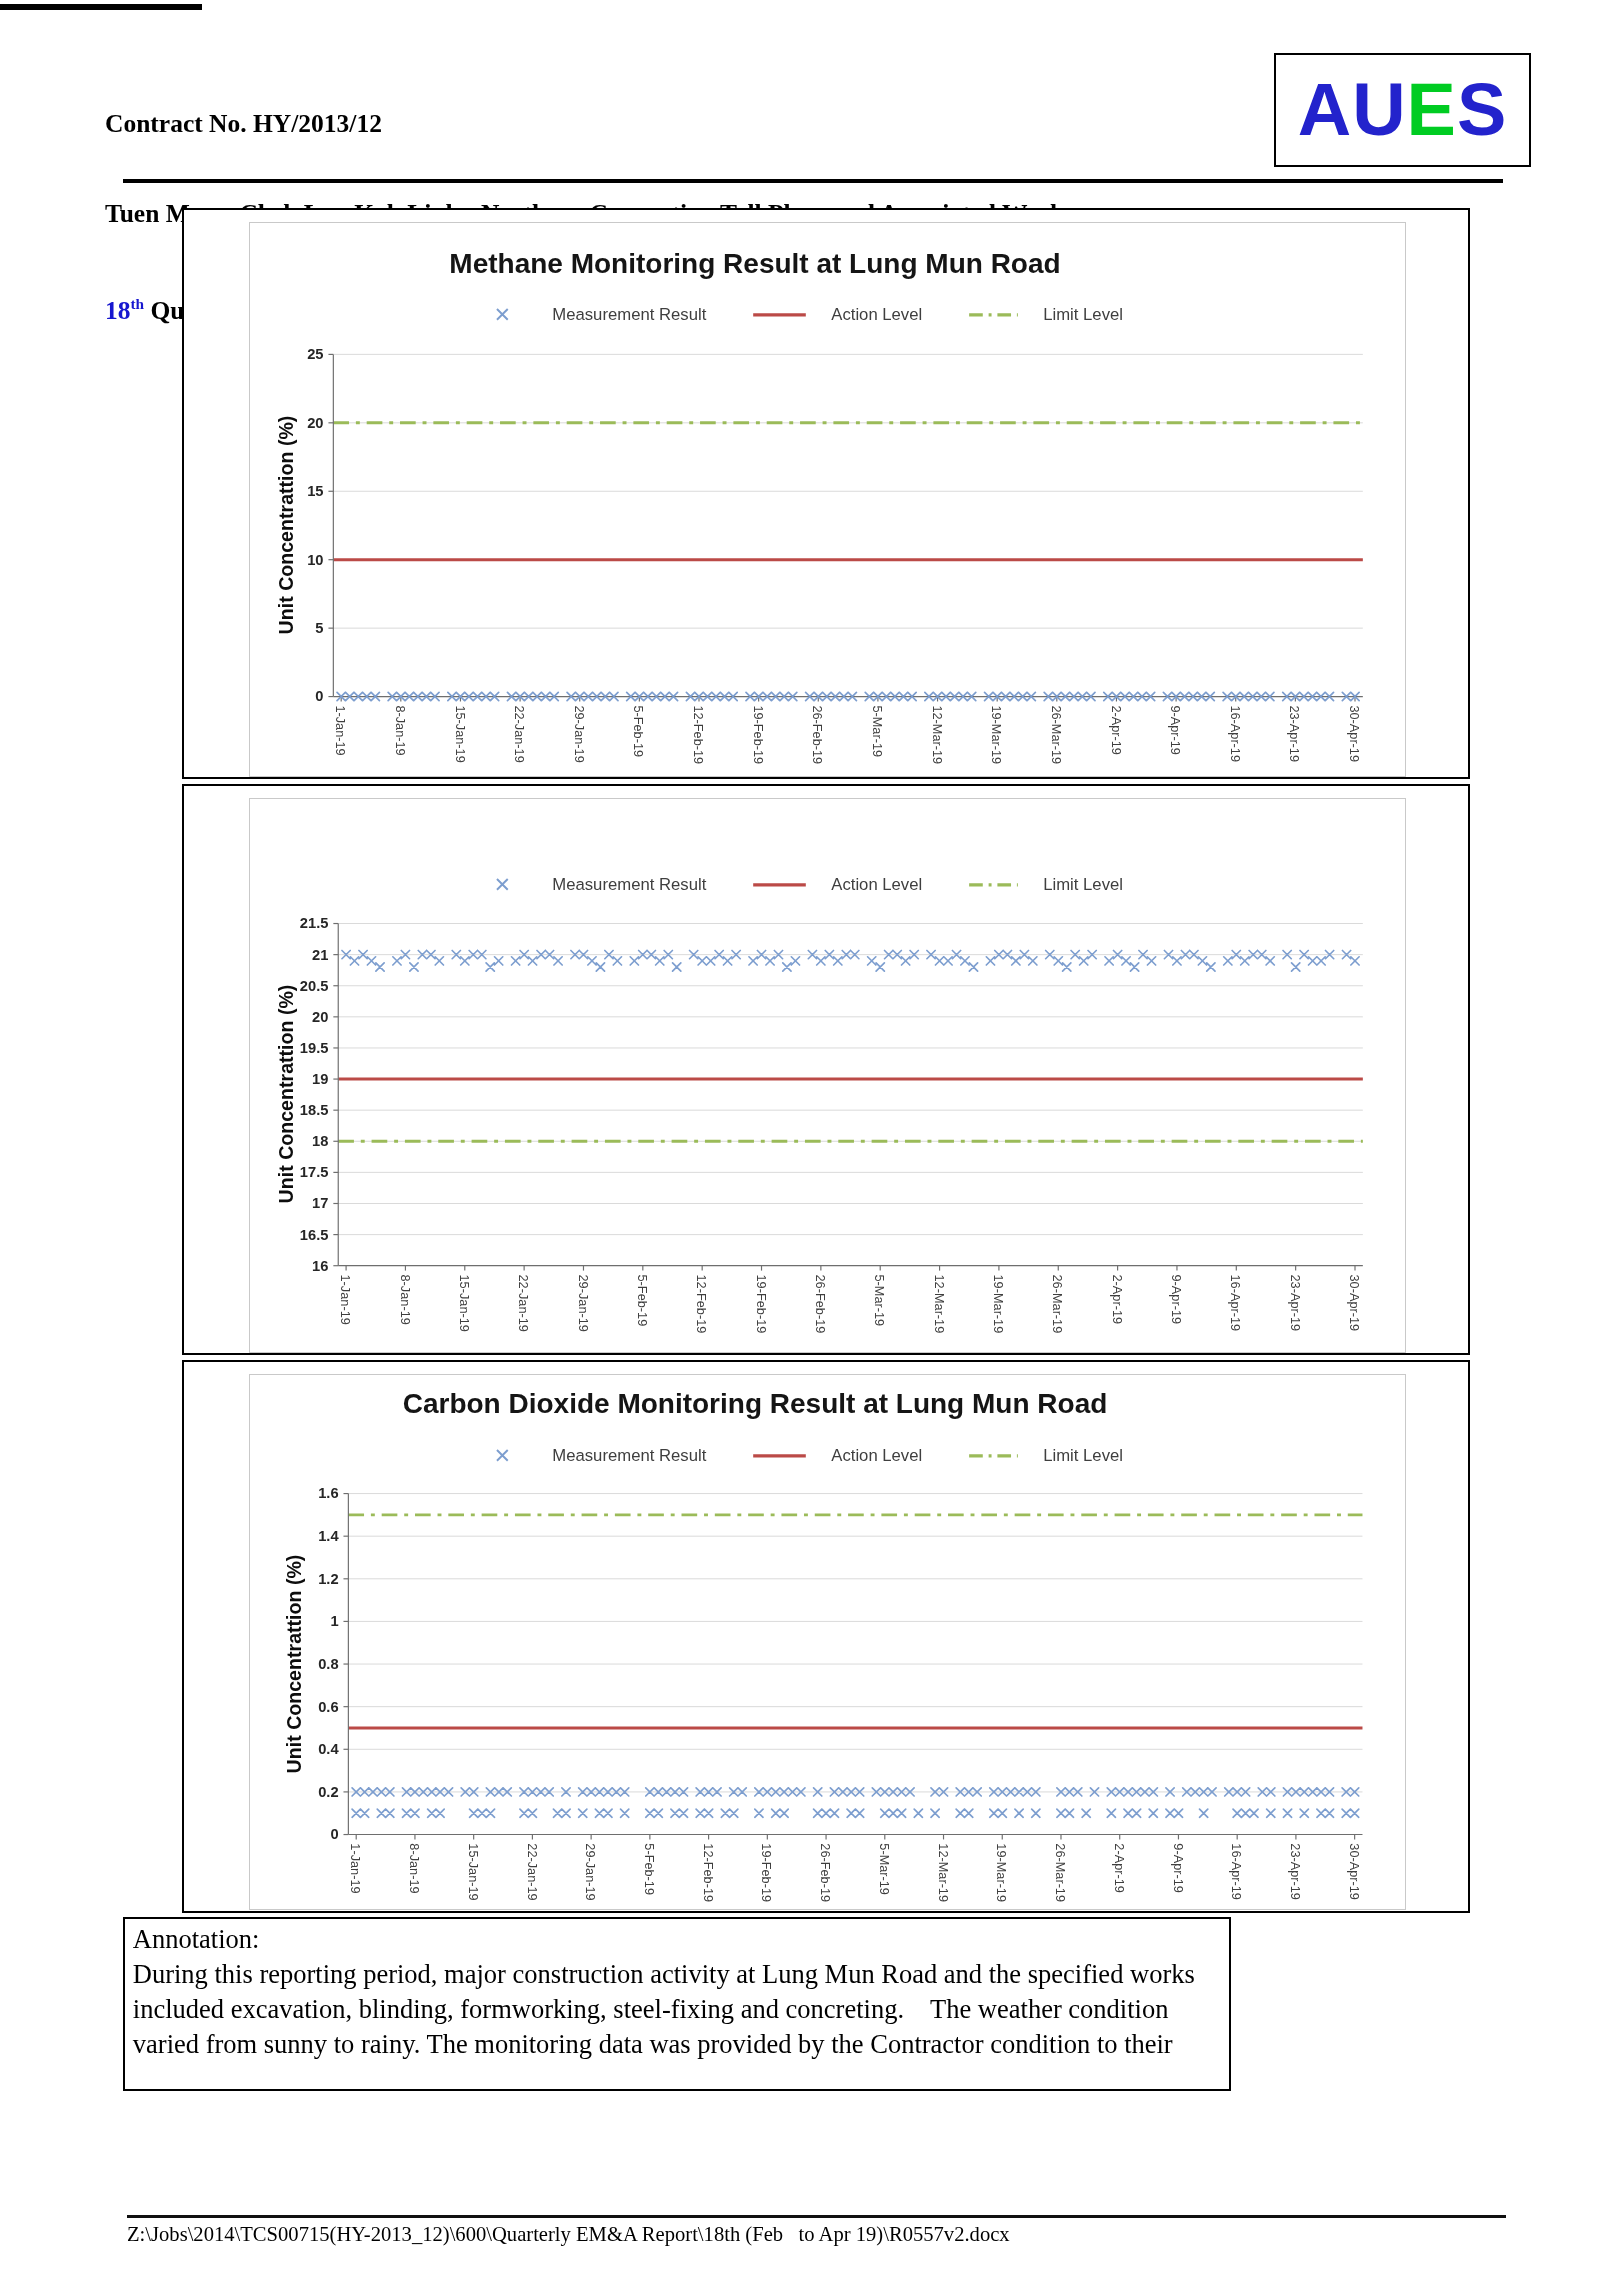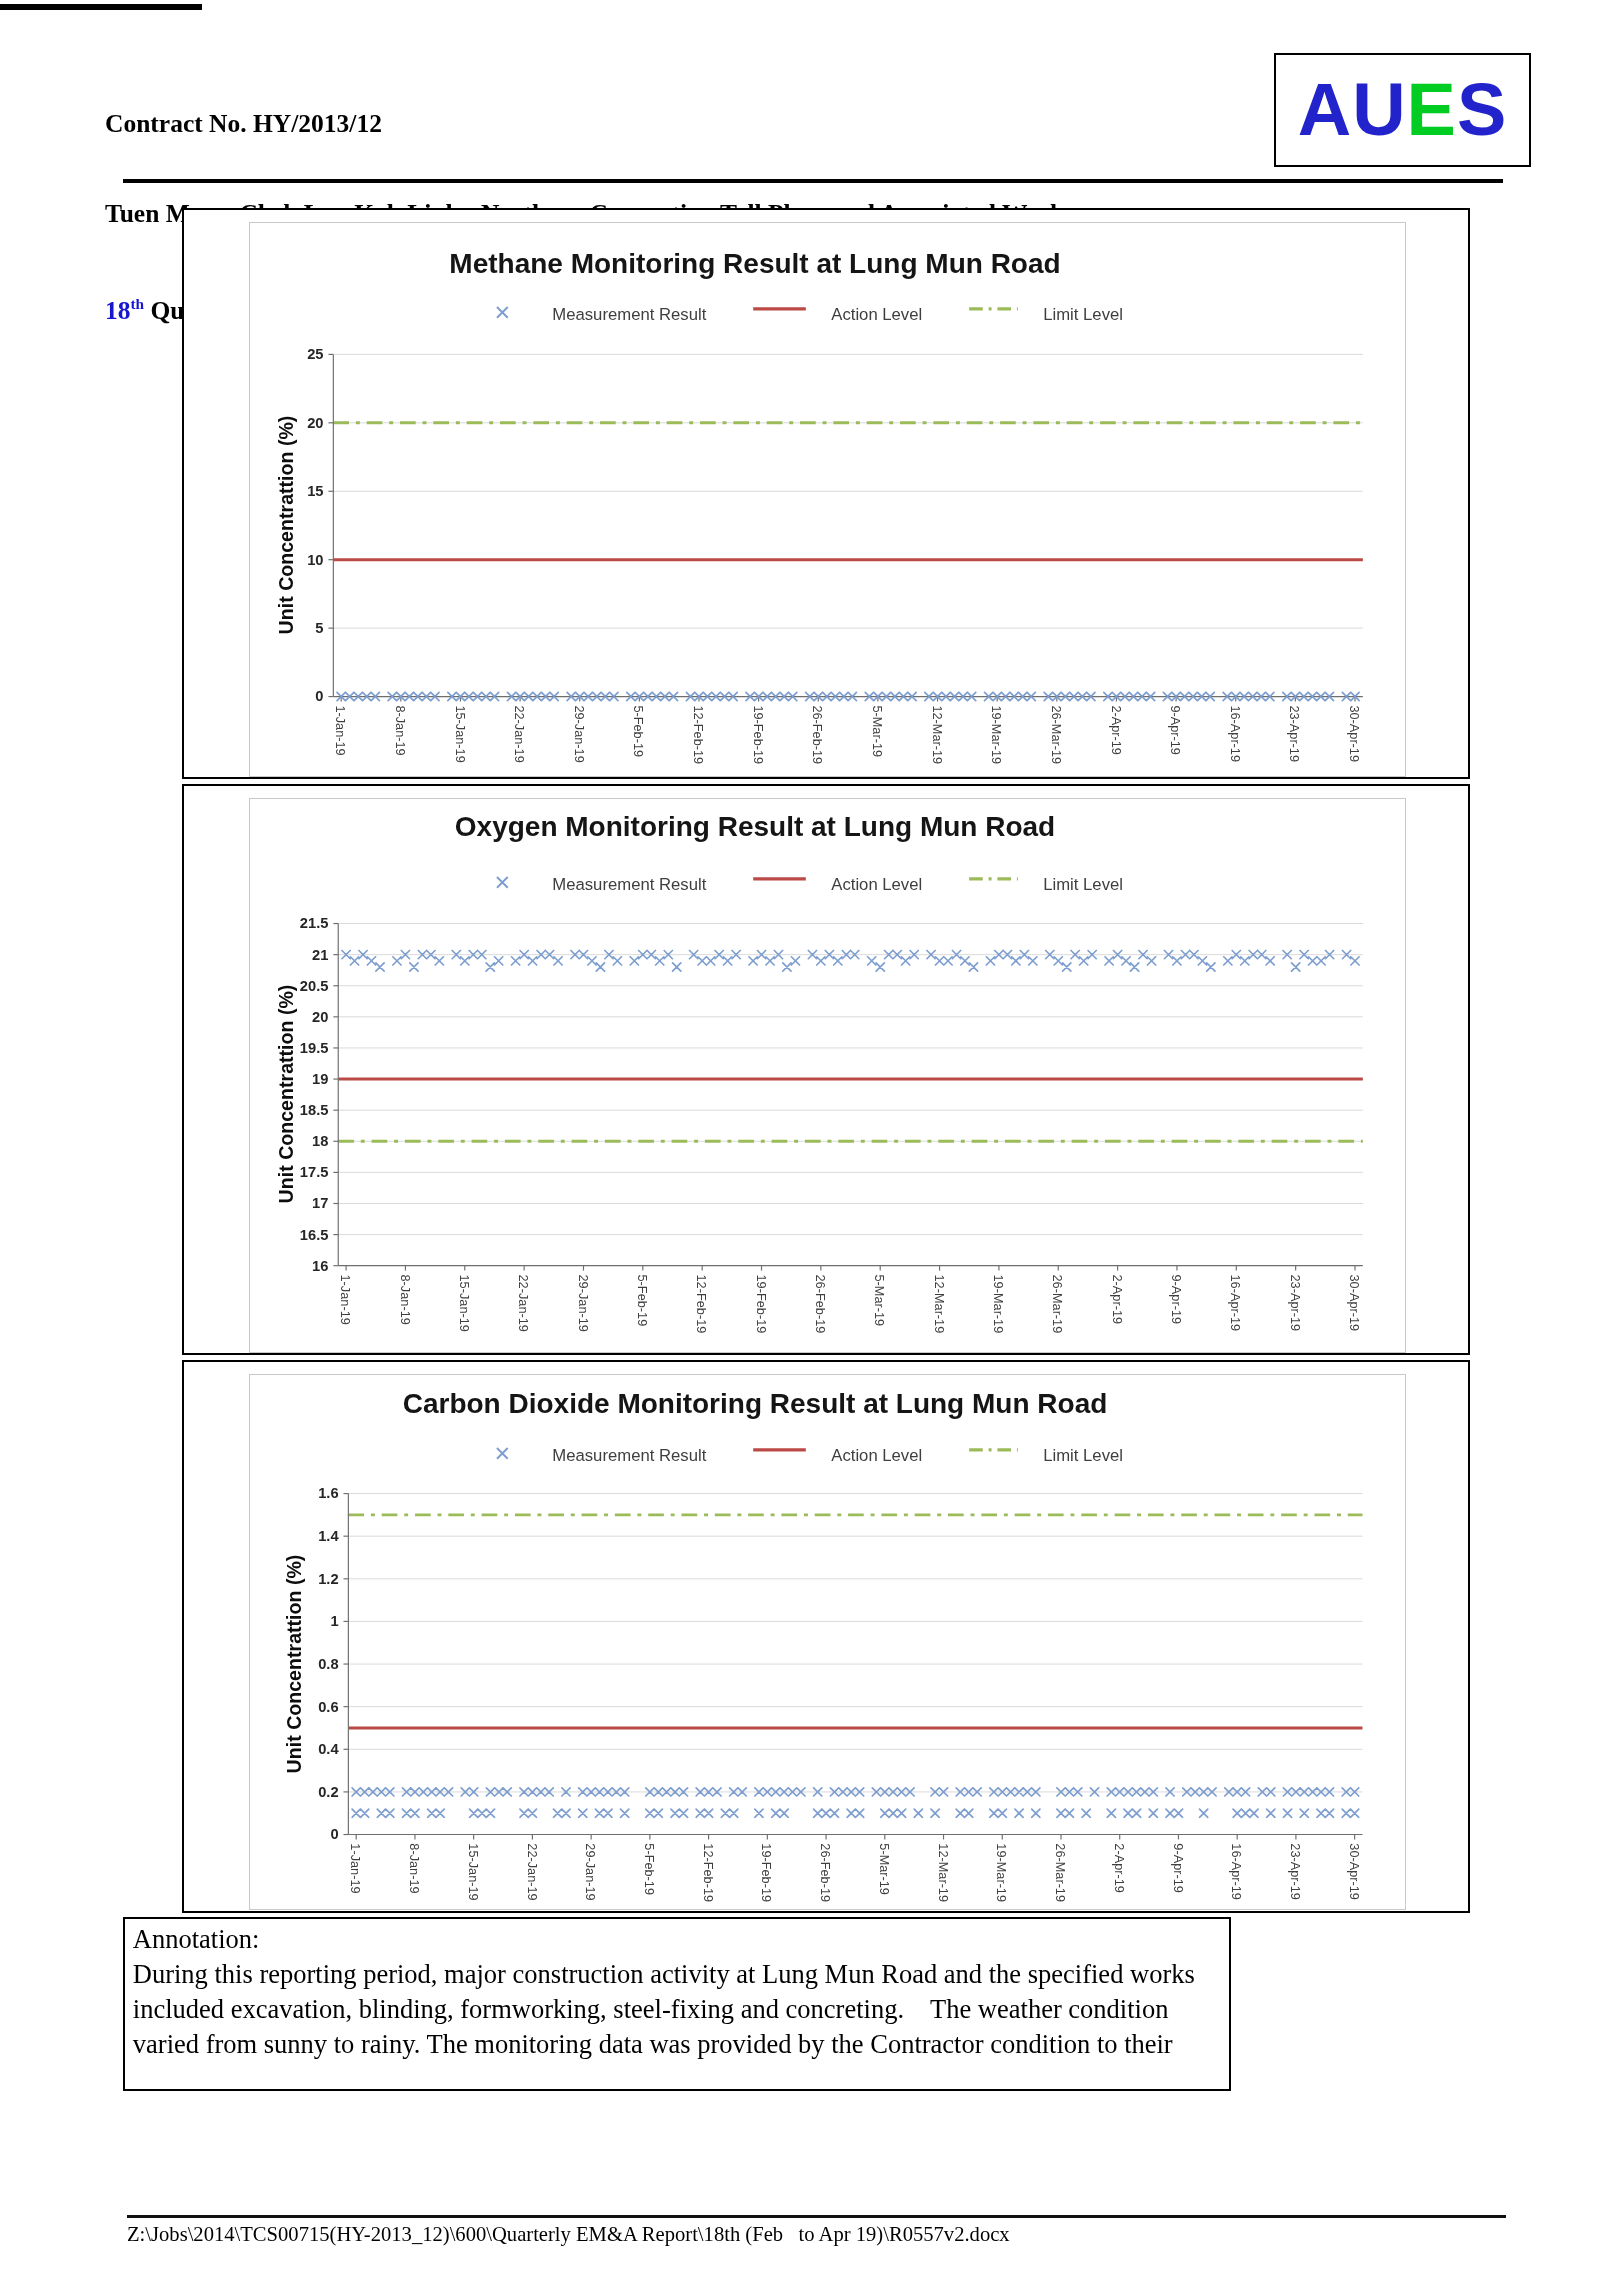--- a/index.html
+++ b/index.html
@@ -31,21 +31,21 @@
       font-family:"Liberation Sans",sans-serif;font-weight:bold;font-size:28px;color:#151515;}
   #chart1 .chart-title{top:25.5px;}
   #chart2 .chart-title{top:11.8px;}
   #chart3 .chart-title{top:13.7px;}
 
   .legend{position:absolute;left:69px;width:980px;display:flex;justify-content:center;align-items:center;gap:45px;
       font-family:"Liberation Sans",sans-serif;font-size:16.7px;color:#3f3f3f;}
   #chart1 .legend{top:82px;}
   #chart2 .legend{top:76px;}
   #chart3 .legend{top:71px;}
-  .li{display:flex;gap:23px;}
+  .li{display:flex;align-items:center;gap:23px;}
   .li.first svg{margin-right:19.6px;}
   .mk-x{stroke:#7d9ecf;stroke-width:2;fill:none;}
   .ln-action{stroke:#bb4a47;stroke-width:3.5;}
   .ln-limit{stroke:#9bbb59;stroke-width:3.5;}
 
   .plot{position:absolute;left:0;top:0;overflow:visible;font-family:"Liberation Sans",sans-serif;}
 
   .ylab{position:absolute;width:0;height:0;}
   .ylab span{position:absolute;white-space:nowrap;transform:translate(-50%,-50%) rotate(-90deg);
       font-family:"Liberation Sans",sans-serif;font-weight:bold;font-size:19.6px;color:#0d0d0d;}
@@ -176,21 +176,20 @@
           </g>
           <g stroke="#7d9ecf" stroke-width="1.7" fill="none" stroke-linecap="round">
             <path d="M88.8 478.8L97.2 487.2M97.2 478.8L88.8 487.2M97.5 478.8L105.9 487.2M105.9 478.8L97.5 487.2M106.2 478.8L114.6 487.2M114.6 478.8L106.2 487.2M114.9 478.8L123.3 487.2M123.3 478.8L114.9 487.2M123.6 478.8L132.0 487.2M132.0 478.8L123.6 487.2M140.9 478.8L149.3 487.2M149.3 478.8L140.9 487.2M149.6 478.8L158.0 487.2M158.0 478.8L149.6 487.2M158.3 478.8L166.7 487.2M166.7 478.8L158.3 487.2M167.0 478.8L175.4 487.2M175.4 478.8L167.0 487.2M175.7 478.8L184.1 487.2M184.1 478.8L175.7 487.2M184.4 478.8L192.8 487.2M192.8 478.8L184.4 487.2M201.8 478.8L210.2 487.2M210.2 478.8L201.8 487.2M210.4 478.8L218.8 487.2M218.8 478.8L210.4 487.2M219.1 478.8L227.5 487.2M227.5 478.8L219.1 487.2M227.8 478.8L236.2 487.2M236.2 478.8L227.8 487.2M236.5 478.8L244.9 487.2M244.9 478.8L236.5 487.2M245.2 478.8L253.6 487.2M253.6 478.8L245.2 487.2M262.6 478.8L271.0 487.2M271.0 478.8L262.6 487.2M271.3 478.8L279.7 487.2M279.7 478.8L271.3 487.2M280.0 478.8L288.4 487.2M288.4 478.8L280.0 487.2M288.6 478.8L297.0 487.2M297.0 478.8L288.6 487.2M297.3 478.8L305.7 487.2M305.7 478.8L297.3 487.2M306.0 478.8L314.4 487.2M314.4 478.8L306.0 487.2M323.4 478.8L331.8 487.2M331.8 478.8L323.4 487.2M332.1 478.8L340.5 487.2M340.5 478.8L332.1 487.2M340.8 478.8L349.2 487.2M349.2 478.8L340.8 487.2M349.5 478.8L357.9 487.2M357.9 478.8L349.5 487.2M358.2 478.8L366.6 487.2M366.6 478.8L358.2 487.2M366.9 478.8L375.3 487.2M375.3 478.8L366.9 487.2M384.2 478.8L392.6 487.2M392.6 478.8L384.2 487.2M392.9 478.8L401.3 487.2M401.3 478.8L392.9 487.2M401.6 478.8L410.0 487.2M410.0 478.8L401.6 487.2M410.3 478.8L418.7 487.2M418.7 478.8L410.3 487.2M419.0 478.8L427.4 487.2M427.4 478.8L419.0 487.2M427.7 478.8L436.1 487.2M436.1 478.8L427.7 487.2M445.1 478.8L453.5 487.2M453.5 478.8L445.1 487.2M453.7 478.8L462.1 487.2M462.1 478.8L453.7 487.2M462.4 478.8L470.8 487.2M470.8 478.8L462.4 487.2M471.1 478.8L479.5 487.2M479.5 478.8L471.1 487.2M479.8 478.8L488.2 487.2M488.2 478.8L479.8 487.2M488.5 478.8L496.9 487.2M496.9 478.8L488.5 487.2M505.9 478.8L514.3 487.2M514.3 478.8L505.9 487.2M514.6 478.8L523.0 487.2M523.0 478.8L514.6 487.2M523.3 478.8L531.7 487.2M531.7 478.8L523.3 487.2M531.9 478.8L540.3 487.2M540.3 478.8L531.9 487.2M540.6 478.8L549.0 487.2M549.0 478.8L540.6 487.2M549.3 478.8L557.7 487.2M557.7 478.8L549.3 487.2M566.7 478.8L575.1 487.2M575.1 478.8L566.7 487.2M575.4 478.8L583.8 487.2M583.8 478.8L575.4 487.2M584.1 478.8L592.5 487.2M592.5 478.8L584.1 487.2M592.8 478.8L601.2 487.2M601.2 478.8L592.8 487.2M601.5 478.8L609.9 487.2M609.9 478.8L601.5 487.2M610.1 478.8L618.5 487.2M618.5 478.8L610.1 487.2M627.5 478.8L635.9 487.2M635.9 478.8L627.5 487.2M636.2 478.8L644.6 487.2M644.6 478.8L636.2 487.2M644.9 478.8L653.3 487.2M653.3 478.8L644.9 487.2M653.6 478.8L662.0 487.2M662.0 478.8L653.6 487.2M662.3 478.8L670.7 487.2M670.7 478.8L662.3 487.2M671.0 478.8L679.4 487.2M679.4 478.8L671.0 487.2M688.3 478.8L696.7 487.2M696.7 478.8L688.3 487.2M697.0 478.8L705.4 487.2M705.4 478.8L697.0 487.2M705.7 478.8L714.1 487.2M714.1 478.8L705.7 487.2M714.4 478.8L722.8 487.2M722.8 478.8L714.4 487.2M723.1 478.8L731.5 487.2M731.5 478.8L723.1 487.2M731.8 478.8L740.2 487.2M740.2 478.8L731.8 487.2M749.2 478.8L757.6 487.2M757.6 478.8L749.2 487.2M757.9 478.8L766.3 487.2M766.3 478.8L757.9 487.2M766.5 478.8L774.9 487.2M774.9 478.8L766.5 487.2M775.2 478.8L783.6 487.2M783.6 478.8L775.2 487.2M783.9 478.8L792.3 487.2M792.3 478.8L783.9 487.2M792.6 478.8L801.0 487.2M801.0 478.8L792.6 487.2M810.0 478.8L818.4 487.2M818.4 478.8L810.0 487.2M818.7 478.8L827.1 487.2M827.1 478.8L818.7 487.2M827.4 478.8L835.8 487.2M835.8 478.8L827.4 487.2M836.1 478.8L844.5 487.2M844.5 478.8L836.1 487.2M844.7 478.8L853.1 487.2M853.1 478.8L844.7 487.2M853.4 478.8L861.8 487.2M861.8 478.8L853.4 487.2M870.8 478.8L879.2 487.2M879.2 478.8L870.8 487.2M879.5 478.8L887.9 487.2M887.9 478.8L879.5 487.2M888.2 478.8L896.6 487.2M896.6 478.8L888.2 487.2M896.9 478.8L905.3 487.2M905.3 478.8L896.9 487.2M905.6 478.8L914.0 487.2M914.0 478.8L905.6 487.2M914.3 478.8L922.7 487.2M922.7 478.8L914.3 487.2M931.6 478.8L940.0 487.2M940.0 478.8L931.6 487.2M940.3 478.8L948.7 487.2M948.7 478.8L940.3 487.2M949.0 478.8L957.4 487.2M957.4 478.8L949.0 487.2M957.7 478.8L966.1 487.2M966.1 478.8L957.7 487.2M966.4 478.8L974.8 487.2M974.8 478.8L966.4 487.2M975.1 478.8L983.5 487.2M983.5 478.8L975.1 487.2M992.5 478.8L1000.9 487.2M1000.9 478.8L992.5 487.2M1001.2 478.8L1009.6 487.2M1009.6 478.8L1001.2 487.2M1009.8 478.8L1018.2 487.2M1018.2 478.8L1009.8 487.2M1018.5 478.8L1026.9 487.2M1026.9 478.8L1018.5 487.2M1027.2 478.8L1035.6 487.2M1035.6 478.8L1027.2 487.2M1035.9 478.8L1044.3 487.2M1044.3 478.8L1035.9 487.2M1053.3 478.8L1061.7 487.2M1061.7 478.8L1053.3 487.2M1062.0 478.8L1070.4 487.2M1070.4 478.8L1062.0 487.2M1070.7 478.8L1079.1 487.2M1079.1 478.8L1070.7 487.2M1079.4 478.8L1087.8 487.2M1087.8 478.8L1079.4 487.2M1088.0 478.8L1096.4 487.2M1096.4 478.8L1088.0 487.2M1096.7 478.8L1105.1 487.2M1105.1 478.8L1096.7 487.2M1114.1 478.8L1122.5 487.2M1122.5 478.8L1114.1 487.2M1122.8 478.8L1131.2 487.2M1131.2 478.8L1122.8 487.2"></path>
           </g>
         </svg>
     </div>
   </div>
 
   <div class="chart-section" id="chart2">
     <div class="panel">
-      <div class="chart-title">Oxygen Monitoring Result at Lung Mun Road</div>
       <div class="legend">
         <span class="li first">
           <svg class="mk-x" width="14.7" height="14.7" viewBox="0 0 15 15">
               <path d="M2 2 L13 13 M13 2 L2 13"></path>
             </svg>
           <span>Measurement Result</span>
         </span>
         <span class="li">
           <svg width="57" height="7.8" viewBox="0 0 58 8">
               <line class="ln-action" x1="2" y1="4" x2="56" y2="4"></line>

